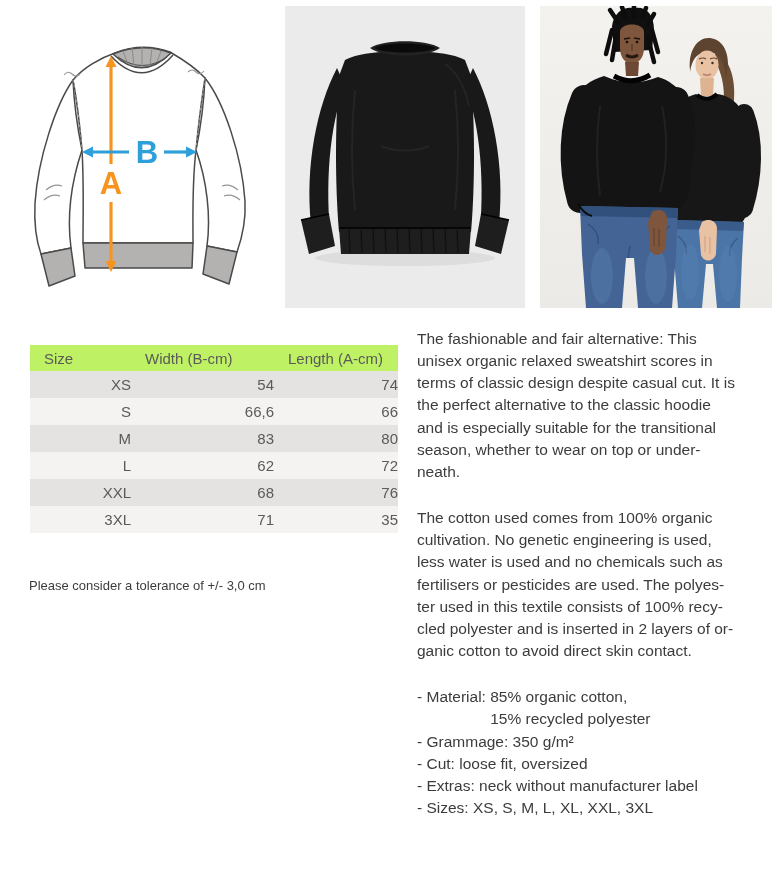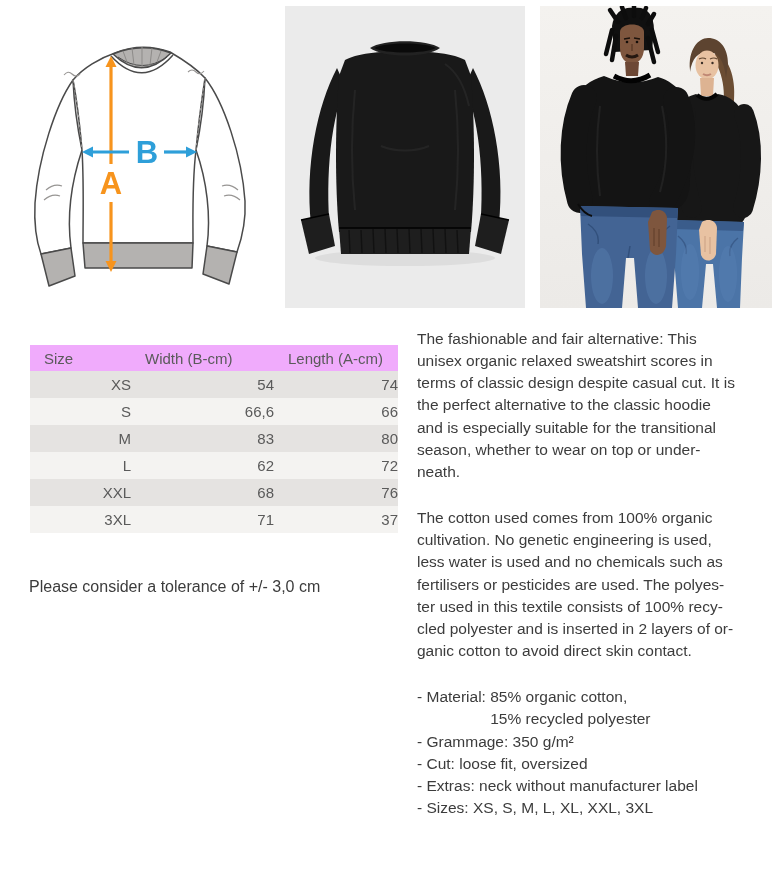--- a/index.html
+++ b/index.html
@@ -8,26 +8,26 @@
 
   
   .diagram-wrap{position:absolute;left:28px;top:18px;width:244px;height:288px;}
   .photo-panel{position:absolute;top:6px;height:302px;overflow:hidden;}
   .photo-panel.product{left:285px;width:240px;background:#ebebeb;}
   .photo-panel.models{left:540px;width:232px;background:#f1efec;}
 
   
   table.size-table{position:absolute;left:30px;top:345px;width:368px;border-collapse:collapse;
     font-size:15px;color:#5a5a5a;table-layout:fixed;}
-  table.size-table th{font-weight:400;text-align:left;padding:0 0 0 14px;height:26px;background:#f0abfc;margin-top:9px;}
+  table.size-table th{font-weight:400;text-align:left;padding:0 0 0 14px;height:26px;background:#bef264;margin-top:9px;}
   table.size-table td{padding:0 0 0 14px;height:27px;text-align:right;}
   table.size-table tbody tr:nth-child(odd){background:#e5e3e1;}
   table.size-table tbody tr:nth-child(even){background:#f4f3f1;}
 
-  .tolerance{position:absolute;left:29px;top:578px;font-size:16px;color:#3c3c3c;text-align:center;}
+  .tolerance{position:absolute;left:29px;top:578px;font-size:13px;color:#3c3c3c;text-align:center;}
 
   
   .description{position:absolute;left:417px;top:328px;width:364px;font-size:15.5px;
     line-height:22.15px;color:#3c3c3c;}
   .description .block{white-space:pre-wrap;margin:0 0 24px 0;}
   .description .block:last-child{margin-bottom:0;}
 
   svg text.meas{font-family:"Liberation Sans",sans-serif;font-weight:bold;font-size:31px;}
 </style>
 </head>
@@ -245,21 +245,21 @@
           <td>72</td>
         </tr>
         <tr>
           <td>XXL</td>
           <td>68</td>
           <td>76</td>
         </tr>
         <tr>
           <td>3XL</td>
           <td>71</td>
-          <td>37</td>
+          <td>35</td>
         </tr>
       </tbody>
   </table>
 
   <div class="tolerance">Please consider a tolerance of +/- 3,0 cm</div>
 
   <div class="description">
     <div class="block">The fashionable and fair alternative: This
 unisex organic relaxed sweatshirt scores in
 terms of classic design despite casual cut. It is

